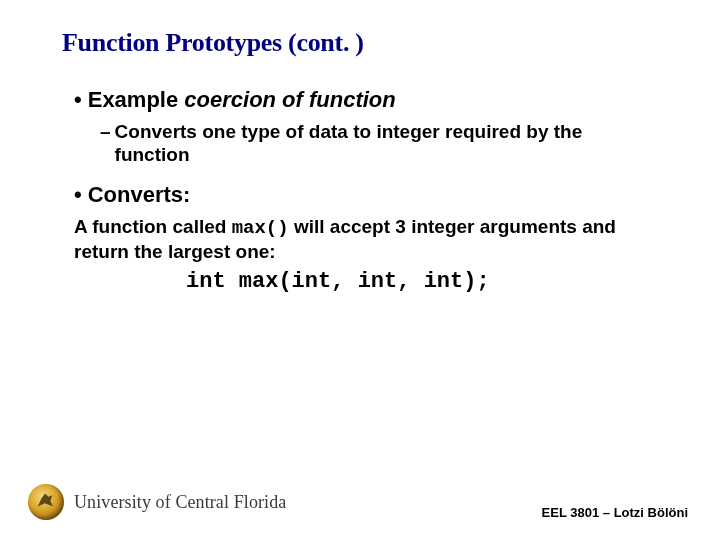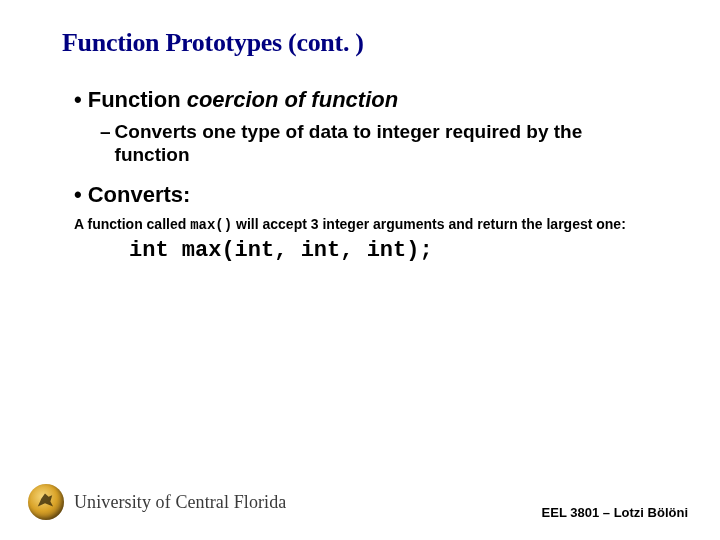--- a/index.html
+++ b/index.html
@@ -53,38 +53,38 @@
     margin-left: 26px;
     margin-bottom: 14px;
     line-height: 1.25;
     padding-right: 10px;
   }
   .dash { margin-right: 4px; }
   .example-block {
     margin-top: 8px;
   }
   .ex-text {
-    font-size: 14px;
+    font-size: 19px;
     font-weight: bold;
     color: #000;
     line-height: 1.3;
     margin-left: 0;
     padding-right: 10px;
   }
   .mono {
     font-family: "Courier New", Courier, monospace;
     font-weight: bold;
   }
   .code-line {
     font-family: "Courier New", Courier, monospace;
     font-weight: bold;
     font-size: 22px;
     color: #000;
     margin-top: 4px;
-    margin-left: 55px;
+    margin-left: 112px;
   }
   .footer {
     position: absolute;
     bottom: 20px;
     left: 0;
     right: 0;
     height: 50px;
     display: flex;
     align-items: flex-end;
     justify-content: space-between;
@@ -131,21 +131,21 @@
 
 <div class="slide">
 
   <h1 class="title">Function Prototypes (cont. )</h1>
 
   <div class="content">
 
     <div class="bullet-line">
       <span class="bullet-dot">•</span>
       <span>
-        <span>Function </span><span class="italic">coercion of function</span>
+        <span>Example </span><span class="italic">coercion of function</span>
       </span>
     </div>
 
     <div class="sub-bullet">
       <span class="dash">–</span>
       <span>Converts one type of data to integer required by the function</span>
     </div>
 
     <div class="example-block">
       <div class="bullet-line">

